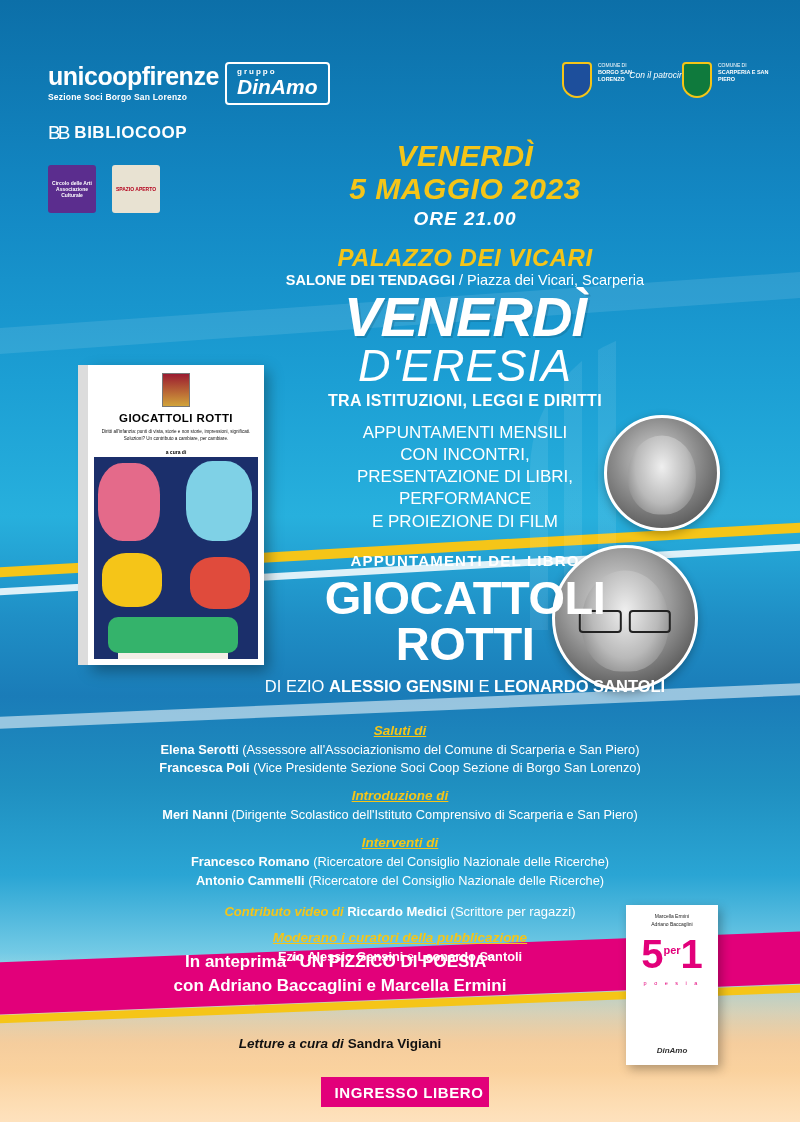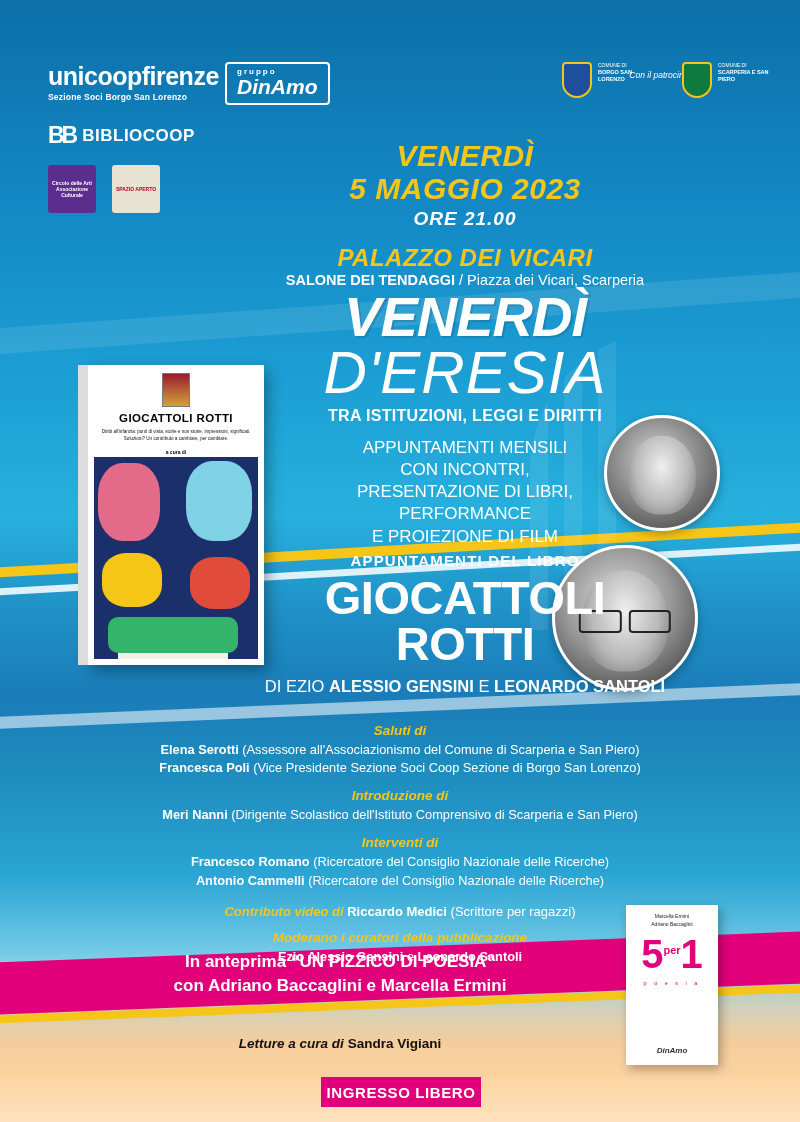--- a/index.html
+++ b/index.html
@@ -41,21 +41,21 @@
 
   
   .logos{position:absolute;left:0;top:0;width:800px;height:230px;}
   .logo-unicoop{position:absolute;left:48px;top:64px;color:#fff;}
   .logo-unicoop .big{font-size:25px;font-weight:bold;letter-spacing:-0.5px;line-height:1;}
   .logo-unicoop .small{font-size:8.5px;font-weight:bold;margin-top:3px;letter-spacing:.2px;}
   .logo-dinamo{position:absolute;left:225px;top:62px;border:2px solid #fff;border-radius:4px;padding:4px 10px 5px 10px;color:#fff;}
   .logo-dinamo .g{font-size:8px;font-weight:bold;letter-spacing:2px;line-height:1;}
   .logo-dinamo .d{font-size:21px;font-weight:bold;font-style:italic;line-height:1.05;}
   .logo-biblio{position:absolute;left:48px;top:122px;color:#fff;display:flex;align-items:center;gap:7px;}
-  .logo-biblio .mark{font-size:23px;font-weight:bold;letter-spacing:-3px;}
+  .logo-biblio .mark{font-size:19px;font-weight:normal;letter-spacing:-3px;}
   .logo-biblio .txt{font-size:17px;font-weight:bold;letter-spacing:.5px;}
   .logo-box{position:absolute;top:165px;width:48px;height:48px;border-radius:3px;display:flex;align-items:center;justify-content:center;font-size:5px;color:#fff;text-align:center;line-height:1.25;font-weight:bold;}
   .logo-box.b1{left:48px;background:#5b2d8e;}
   .logo-box.b2{left:112px;background:#e8e2d2;color:#b3001b;}
   .patro{position:absolute;right:96px;top:70px;color:#fff;text-align:right;}
   .patro .lbl{font-size:8.5px;font-style:italic;margin-bottom:4px;}
   .crests{position:absolute;right:20px;top:62px;display:flex;gap:22px;align-items:flex-start;color:#fff;}
   .crest{display:flex;gap:6px;align-items:flex-start;}
   .shield{width:26px;height:32px;background:#1d4f9c;border:2px solid #f5c518;border-radius:4px 4px 50% 50%/4px 4px 40% 40%;}
   .shield.green{background:#0f7a3d;}
@@ -67,21 +67,21 @@
   .hdr .d1{font-size:30px;font-weight:bold;font-style:italic;color:#f5c518;line-height:1.05;letter-spacing:.5px;}
   .hdr .d2{font-size:30px;font-weight:bold;font-style:italic;color:#f5c518;line-height:1.1;letter-spacing:.5px;}
   .hdr .ora{font-size:19px;font-weight:bold;font-style:italic;color:#fff;margin-top:3px;letter-spacing:1px;}
   .hdr .pal{font-size:24px;font-weight:bold;font-style:italic;color:#f5c518;margin-top:14px;letter-spacing:.5px;}
   .hdr .sal{font-size:14.5px;font-weight:bold;color:#fff;}
   .hdr .sal .thin{font-weight:normal;}
 
   
   .title{position:absolute;left:240px;top:290px;width:450px;text-align:center;color:#fff;}
   .title .t1{font-size:56px;font-weight:bold;font-style:italic;line-height:.95;letter-spacing:-1px;text-shadow:2px 2px 0 rgba(0,0,0,.12);}
-  .title .t2{font-size:60px;font-weight:normal;font-style:italic;line-height:1;letter-spacing:1px;}
+  .title .t2{font-size:45px;font-weight:normal;font-style:italic;line-height:1;letter-spacing:1px;}
   .title .t3{font-size:16px;font-weight:bold;letter-spacing:.3px;margin-top:4px;}
   .title .t4{font-size:17px;font-weight:normal;line-height:1.3;margin-top:12px;}
 
   
   .pres{position:absolute;left:230px;top:552px;width:470px;text-align:center;color:#fff;}
   .pres .lbl{font-size:15px;font-weight:bold;letter-spacing:1.2px;}
   .pres .bk1{font-size:47px;font-weight:bold;line-height:.98;margin-top:6px;letter-spacing:-0.5px;}
   .pres .bk2{font-size:47px;font-weight:bold;line-height:.98;letter-spacing:-0.5px;}
   .pres .auth{font-size:16.5px;margin-top:10px;}
   .pres .auth b{font-weight:bold;}
@@ -109,21 +109,21 @@
   .p1{right:80px;top:415px;width:110px;height:110px;background:radial-gradient(circle at 45% 38%, #d8d8d8 0%, #8d8d8d 45%, #3b3b3b 100%);}
   .p2{right:102px;top:545px;width:140px;height:140px;background:radial-gradient(circle at 45% 38%, #dedede 0%, #9a9a9a 45%, #2e2e2e 100%);}
   .face{position:absolute;left:50%;top:52%;transform:translate(-50%,-50%);width:62%;height:72%;background:radial-gradient(ellipse at 50% 40%, #efefef 0%, #b9b9b9 55%, #6a6a6a 100%);border-radius:50% 50% 45% 45%;}
   .glasses{position:absolute;left:50%;top:44%;transform:translateX(-50%);width:66%;height:14%;}
   .glasses:before,.glasses:after{content:"";position:absolute;top:0;width:42%;height:100%;border:2px solid #222;border-radius:4px;}
   .glasses:before{left:0;}
   .glasses:after{right:0;}
 
   
   .credits{position:absolute;left:40px;top:712px;width:720px;text-align:center;color:#fff;}
-  .credits .head{font-size:13.5px;font-weight:bold;font-style:italic;color:#f5c518;margin-top:11px;margin-bottom:3px;}
+  .credits .head{font-size:13.5px;font-weight:bold;font-style:italic;color:#f5c518;margin-top:11px;margin-bottom:3px;text-decoration:underline;}
   .credits .line{font-size:12.8px;line-height:1.42;}
   .credits .line b{font-weight:bold;}
   .contrib{font-size:13px;margin-top:14px;}
   .contrib i{color:#f5c518;font-weight:bold;font-style:italic;}
   .contrib b{font-weight:bold;}
 
   
   .ante{position:absolute;left:60px;top:952px;width:560px;text-align:center;color:#fff;}
   .ante .l1{font-size:17px;font-weight:bold;}
   .ante .l2{font-size:17px;font-weight:bold;margin-top:4px;}
@@ -133,21 +133,21 @@
   .letture b{font-weight:bold;}
 
   
   .book2{position:absolute;right:82px;top:905px;width:92px;height:160px;background:#fff;box-shadow:3px 4px 10px rgba(0,0,0,.3);}
   .book2 .b2top{text-align:center;font-size:5px;padding-top:8px;line-height:1.5;color:#222;}
   .book2 .b2num{text-align:center;font-size:40px;color:#e2007a;font-weight:bold;line-height:1;margin-top:6px;}
   .book2 .b2num .per{font-size:11px;vertical-align:super;}
   .book2 .b2p{text-align:center;font-size:5.5px;letter-spacing:3px;color:#e2007a;margin-top:6px;}
   .book2 .b2logo{position:absolute;bottom:10px;left:0;right:0;text-align:center;font-size:8px;font-style:italic;font-weight:bold;color:#333;}
 
-  .ingresso{position:absolute;left:321px;top:1077px;width:160px;height:30px;background:#e2007a;color:#fff;display:flex;align-items:center;justify-content:center;font-size:15px;font-weight:bold;letter-spacing:.6px;}
+  .ingresso{position:absolute;left:321px;top:1077px;width:160px;height:30px;background:#e2007a;color:#fff;display:flex;align-items:center;justify-content:center;font-size:15px;font-weight:bold;letter-spacing:.6px;padding-left:8px;}
 </style>
 </head>
 <body>
 
 <div class="poster">
 
   <div class="diag1"></div>
   <div class="diag2"></div>
   <div class="diag3"></div>
   <div class="diag4"></div>

